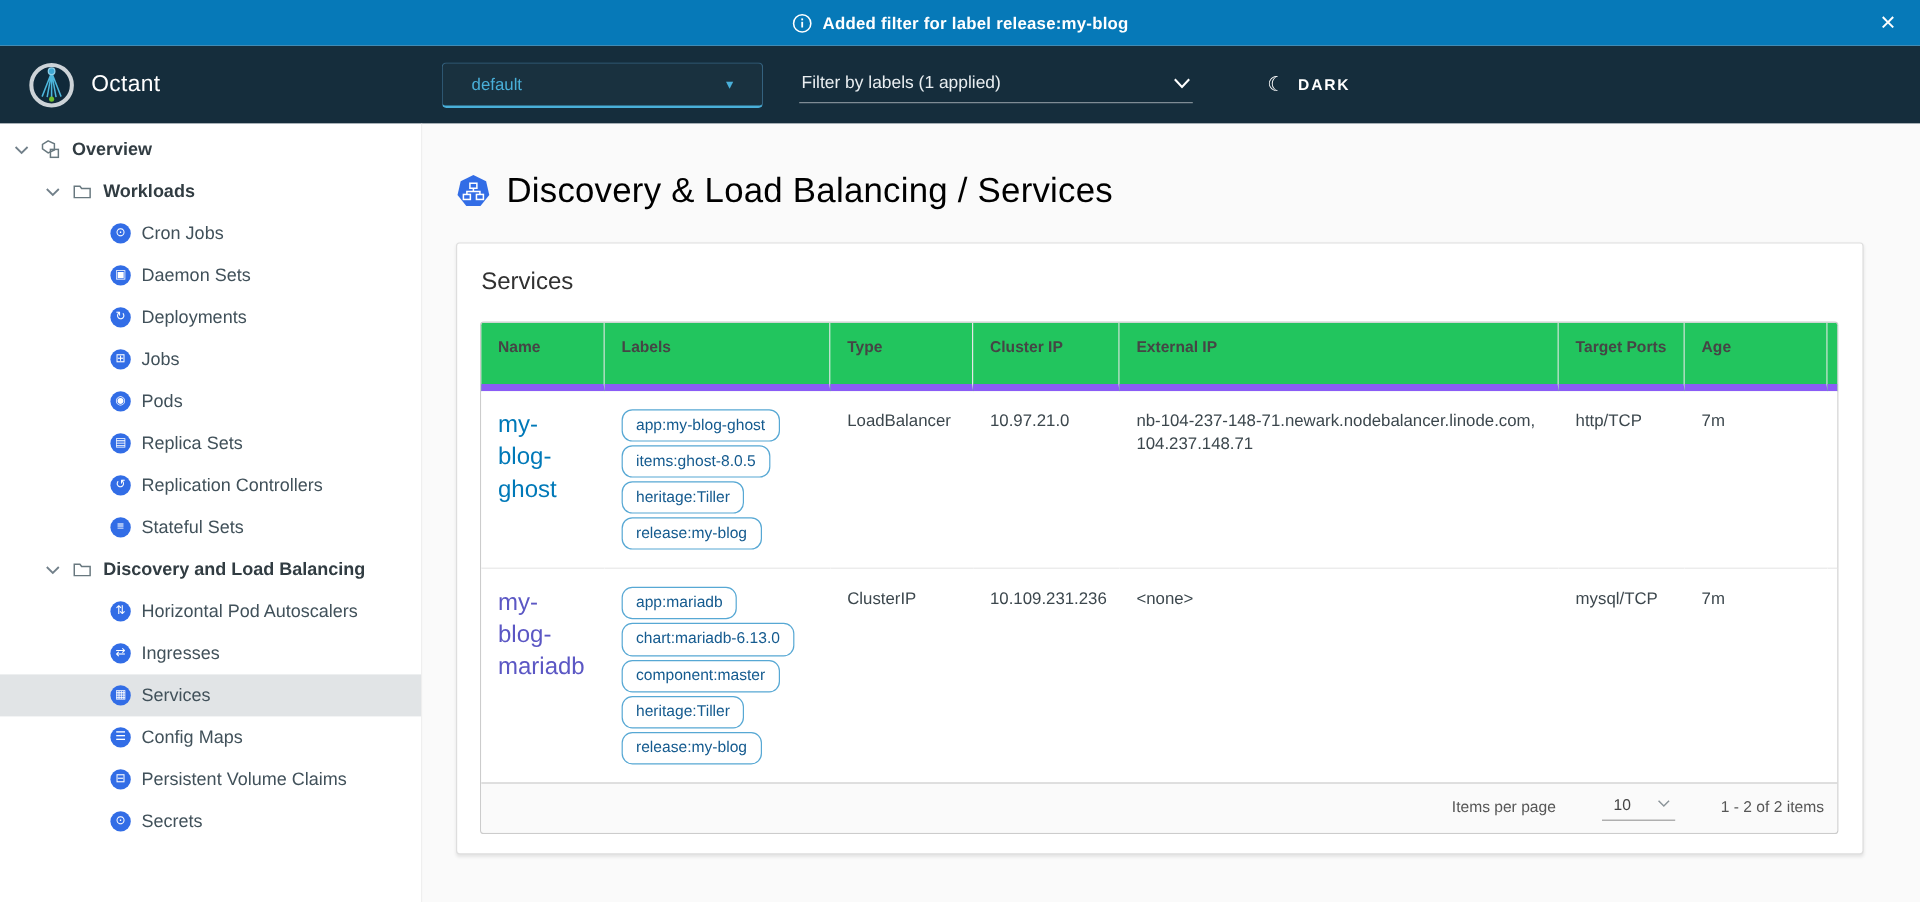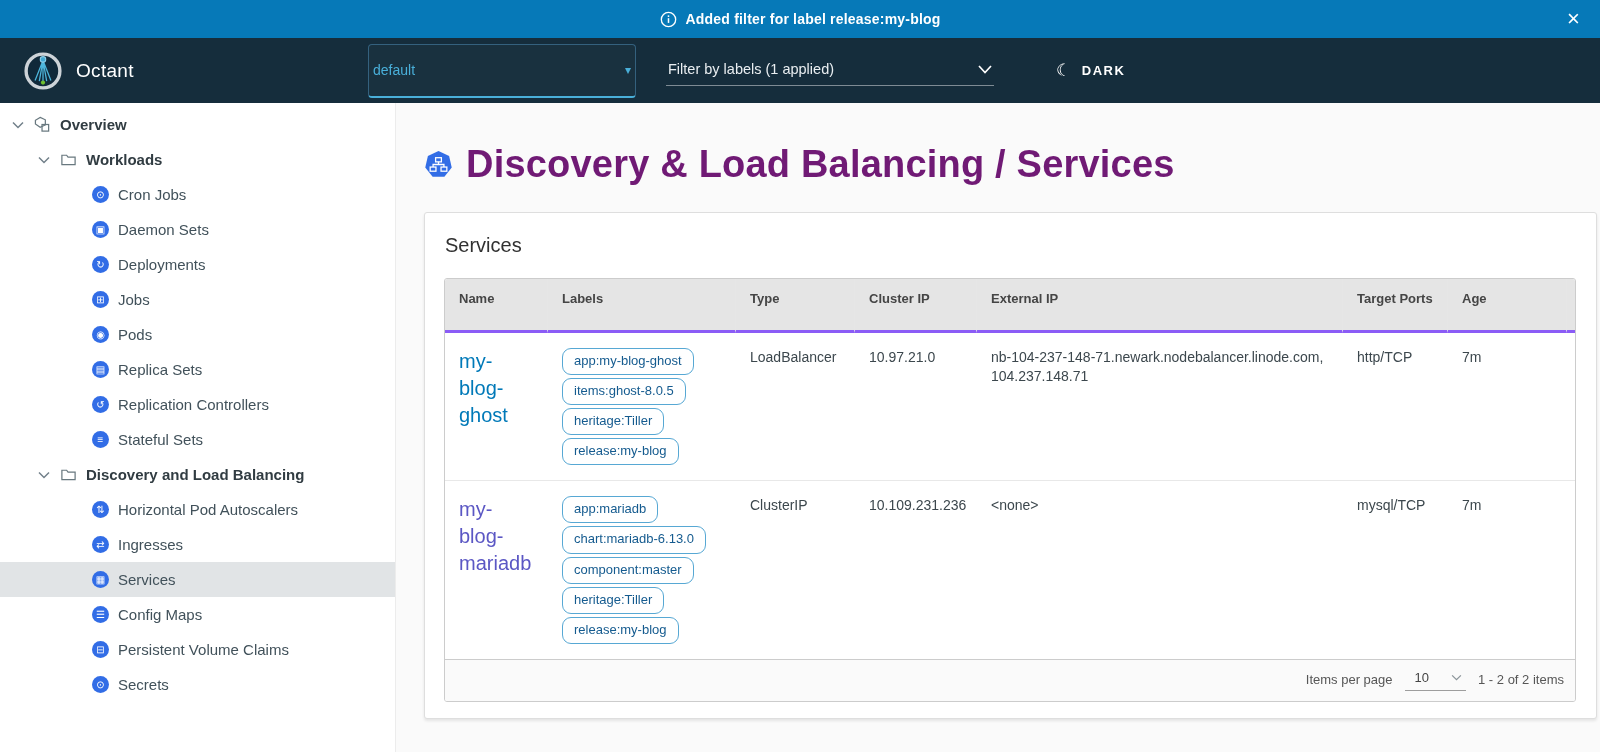--- a/index.html
+++ b/index.html
@@ -13,80 +13,80 @@
   .banner .msg { display:flex; align-items:flex-start; gap:9px; }
   .banner .close { position:absolute; right:14px; top:0; height:38px;
     display:flex; align-items:center; font-size:22px; font-weight:400;
     cursor:pointer; padding:0 6px; line-height:1; }
 
   
   .appbar { height:65px; background:#152d3c; display:flex; align-items:center; color:#fff; }
   .brand { display:flex; align-items:center; gap:14px; padding-left:24px; width:340px; }
   .brand .logo { width:38px; height:38px; }
   .brand .name { font-size:19px; color:#ffffff; letter-spacing:.3px; }
-  .ns-select { width:268px; height:54px; margin-left:28px; border:1px solid #34617e;
+  .ns-select { width:268px; height:38px; margin-left:28px; border:1px solid #34617e;
     border-bottom:2px solid #49afd9; border-radius:4px; display:flex; align-items:center;
-    justify-content:space-between; padding:0 4px; color:#49afd9; font-size:14px;
+    justify-content:space-between; padding:0 24px; color:#49afd9; font-size:14px;
     background:rgba(255,255,255,0.02); cursor:pointer; }
   .ns-select .caret { color:#49afd9; font-size:12px; }
   .label-filter { width:328px; margin-left:30px; display:flex; align-items:center;
     justify-content:space-between; border-bottom:1px solid rgba(255,255,255,.45);
     padding:6px 2px 8px 2px; color:#e9eef1; font-size:14.5px; cursor:pointer; }
   .theme-toggle { display:flex; align-items:center; gap:9px; margin-left:62px;
     font-size:13px; font-weight:700; letter-spacing:1.5px; cursor:pointer; color:#fff; }
   .moon { font-size:17px; font-weight:400; }
   .context { display:flex; align-items:center; gap:9px; margin-left:40px; font-size:15px;
     color:#eef2f4; cursor:pointer; }
 
   
   .shell { display:flex; height:649px; }
-  .sidebar { width:396px; background:#fff; border-right:1px solid #ececec;
+  .sidebar { width:352px; background:#fff; border-right:1px solid #ececec;
     padding-top:4px; overflow:hidden; }
   .main { flex:1; background:#fafafa; overflow:hidden; }
 
   
   .nav-row { height:35px; display:flex; align-items:center; gap:9px; font-size:15px;
     color:#41515a; cursor:pointer; }
   .nav-row.lvl0 { padding-left:11px; font-weight:700; color:#313c42; }
   .nav-row.lvl1 { padding-left:37px; font-weight:700; color:#313c42; }
   .nav-row.lvl2 { padding-left:92px; }
   .nav-row.selected { background:#e1e4e6; }
   .chev { width:14px; height:14px; flex:0 0 14px; display:flex; align-items:center; justify-content:center; }
   .res-icon { width:17px; height:17px; flex:0 0 17px; border-radius:50%; background:#326de6;
     color:#fff; font-size:10px; line-height:17px; text-align:center; font-weight:400; }
   .mini-svg { width:17px; height:17px; flex:0 0 17px; }
   .nav-label { white-space:nowrap; }
 
   
   .page-title { display:flex; align-items:center; gap:13px; margin:40px 0 0 28px; }
   .page-title .hept { width:29px; height:29px; }
-  .page-title h1 { font-size:38px; font-weight:700; color:#701a75; letter-spacing:.2px; }
+  .page-title h1 { font-size:29px; font-weight:400; color:#000000; letter-spacing:.2px; }
 
   .card { width:1173px; margin:26px 0 0 28px; background:#fff; border:1px solid #dedede;
     border-radius:3px; box-shadow:0 2px 3px rgba(0,0,0,.09); padding:17px 20px 16px 19px; }
   .card-title { font-size:20px; font-weight:400; color:#313131; margin:4px 0 21px 1px; }
 
   .table-wrap { border:1px solid #ccc; border-radius:3px; overflow:hidden; }
   table { width:100%; border-collapse:separate; border-spacing:0; table-layout:fixed; }
   th { text-align:left; font-size:13px; font-weight:700; color:#454545;
-    padding:11px 14px 22px 14px; background:#e5e5e5; border-bottom:3px solid #8b5cf6;
+    padding:11px 14px 22px 14px; background:#22c55e; border-bottom:6px solid #8b5cf6;
     border-right:1px solid #e6e6e6; vertical-align:top; line-height:1.35; }
   th.stub { border-right:none; padding:0; }
   td { vertical-align:top; padding:15px 14px; font-size:14px; color:#3c474d;
     line-height:1.4; background:#fff; }
   tr.row2 td { border-top:1px solid #e8e8e8; }
   .svc-link { font-size:20px; text-decoration:none; line-height:1.35; display:inline-block;
     word-break:break-word; }
   .chip { display:block; width:fit-content; border:1px solid #57a8d4; border-radius:9px;
     padding:3px 11px 4px 11px; font-size:13px; color:#155b8f; margin-bottom:3px; cursor:pointer; }
   .chip:last-child { margin-bottom:0; }
 
   tr.pager td { background:#fafafa; border-top:1px solid #ccc; padding:9px 14px 10px 14px;
     font-size:13px; color:#565656; }
-  .pager-inner { display:flex; align-items:center; justify-content:flex-end; gap:12px; }
+  .pager-inner { display:flex; align-items:center; justify-content:flex-end; gap:38px; }
   .ipp-select { display:flex; align-items:center; gap:22px; border-bottom:1px solid #9d9d9d;
     padding:0 4px 3px 10px; cursor:pointer; color:#444; }
   .ipp-select .caret-sm { color:#8b9499; font-size:10px; }
 </style>
 </head>
 <body>
 
 <div class="banner">
   <div class="msg">
     <span style="display:flex;">

